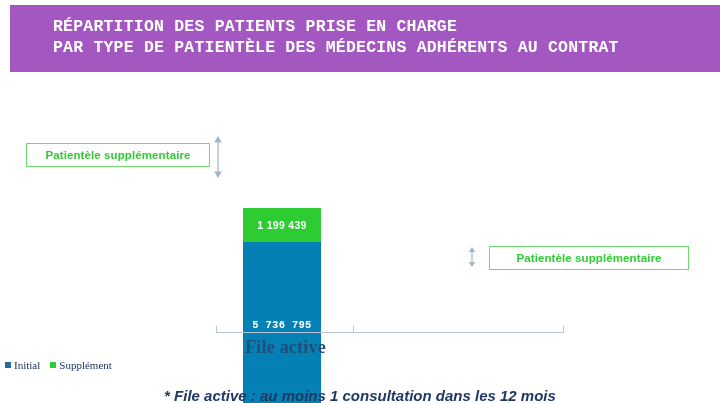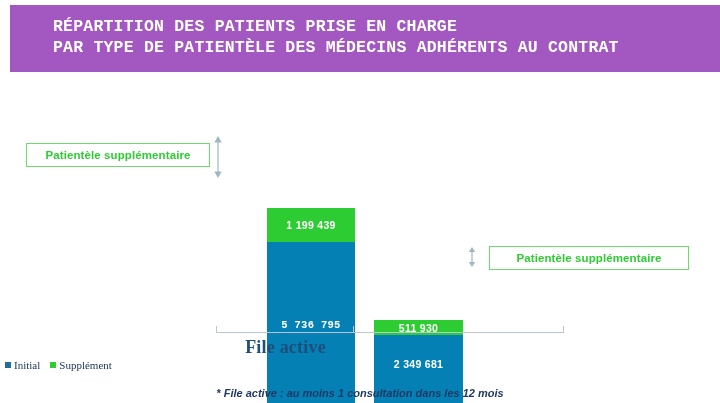--- a/index.html
+++ b/index.html
@@ -68,23 +68,22 @@
     color: #ffffff;
     font-family: "Liberation Sans", sans-serif;
     font-weight: bold;
     font-size: 10.5px;
     letter-spacing: 0.3px;
   }
 
   
   #bar-file-active {
     left: 243px;
-    width: 88px;
+    width: 78px;
     height: 195px; 
-    margin-left: 24px;
   }
   #bar-file-active .seg-supplement { top: 0; height: 34px; }
   #bar-file-active .seg-initial    { top: 34px; height: 161px; }
   #bar-file-active .label-supplement { top: 11px; }
   #bar-file-active .label-initial    { top: 111px; font-family: Liberation Mono, monospace; }
 
   
   #bar-medecin-traitant {
     left: 374px;
     width: 89px;
@@ -157,21 +156,21 @@
   
   #footnote {
     position: absolute;
     left: 0;
     top: 315px;
     width: 720px;
     text-align: center;
     font-family: "Liberation Sans", sans-serif;
     font-style: italic;
     font-weight: bold;
-    font-size: 11px;
+    font-size: 15px;
     color: #1f3864;
   }
 
   
   .callout-box {
     position: absolute;
     border: 1px solid #6ddc6d;
     background: #ffffff;
     color: #2ecc33;
     font-family: Liberation Sans, sans-serif;
@@ -200,26 +199,20 @@
 
 <div id="chart-area">
 
   <div class="bar-group" id="bar-file-active">
     <div class="bar-seg seg-supplement"></div>
     <div class="bar-seg seg-initial"></div>
     <div class="bar-label label-supplement">1 199 439</div>
     <div class="bar-label label-initial">5 736 795</div>
   </div>
 
-  <div class="bar-group" id="bar-medecin-traitant">
-    <div class="bar-seg seg-supplement"></div>
-    <div class="bar-seg seg-initial"></div>
-    <div class="bar-label label-supplement">511 930</div>
-    <div class="bar-label label-initial">2 349 681</div>
-  </div>
 
   <div id="axis-line"></div>
   <div class="axis-tick" id="axis-tick-left"></div>
   <div class="axis-tick" id="axis-tick-mid"></div>
   <div class="axis-tick" id="axis-tick-right"></div>
 
   <div class="cat-label" id="cat-label-file-active">File active</div>
 
   <div id="legend">
     <span class="legend-item"><span class="legend-swatch sw-initial"></span><span>Initial</span></span><span class="legend-item"><span class="legend-swatch sw-supplement"></span><span>Supplément</span></span>

